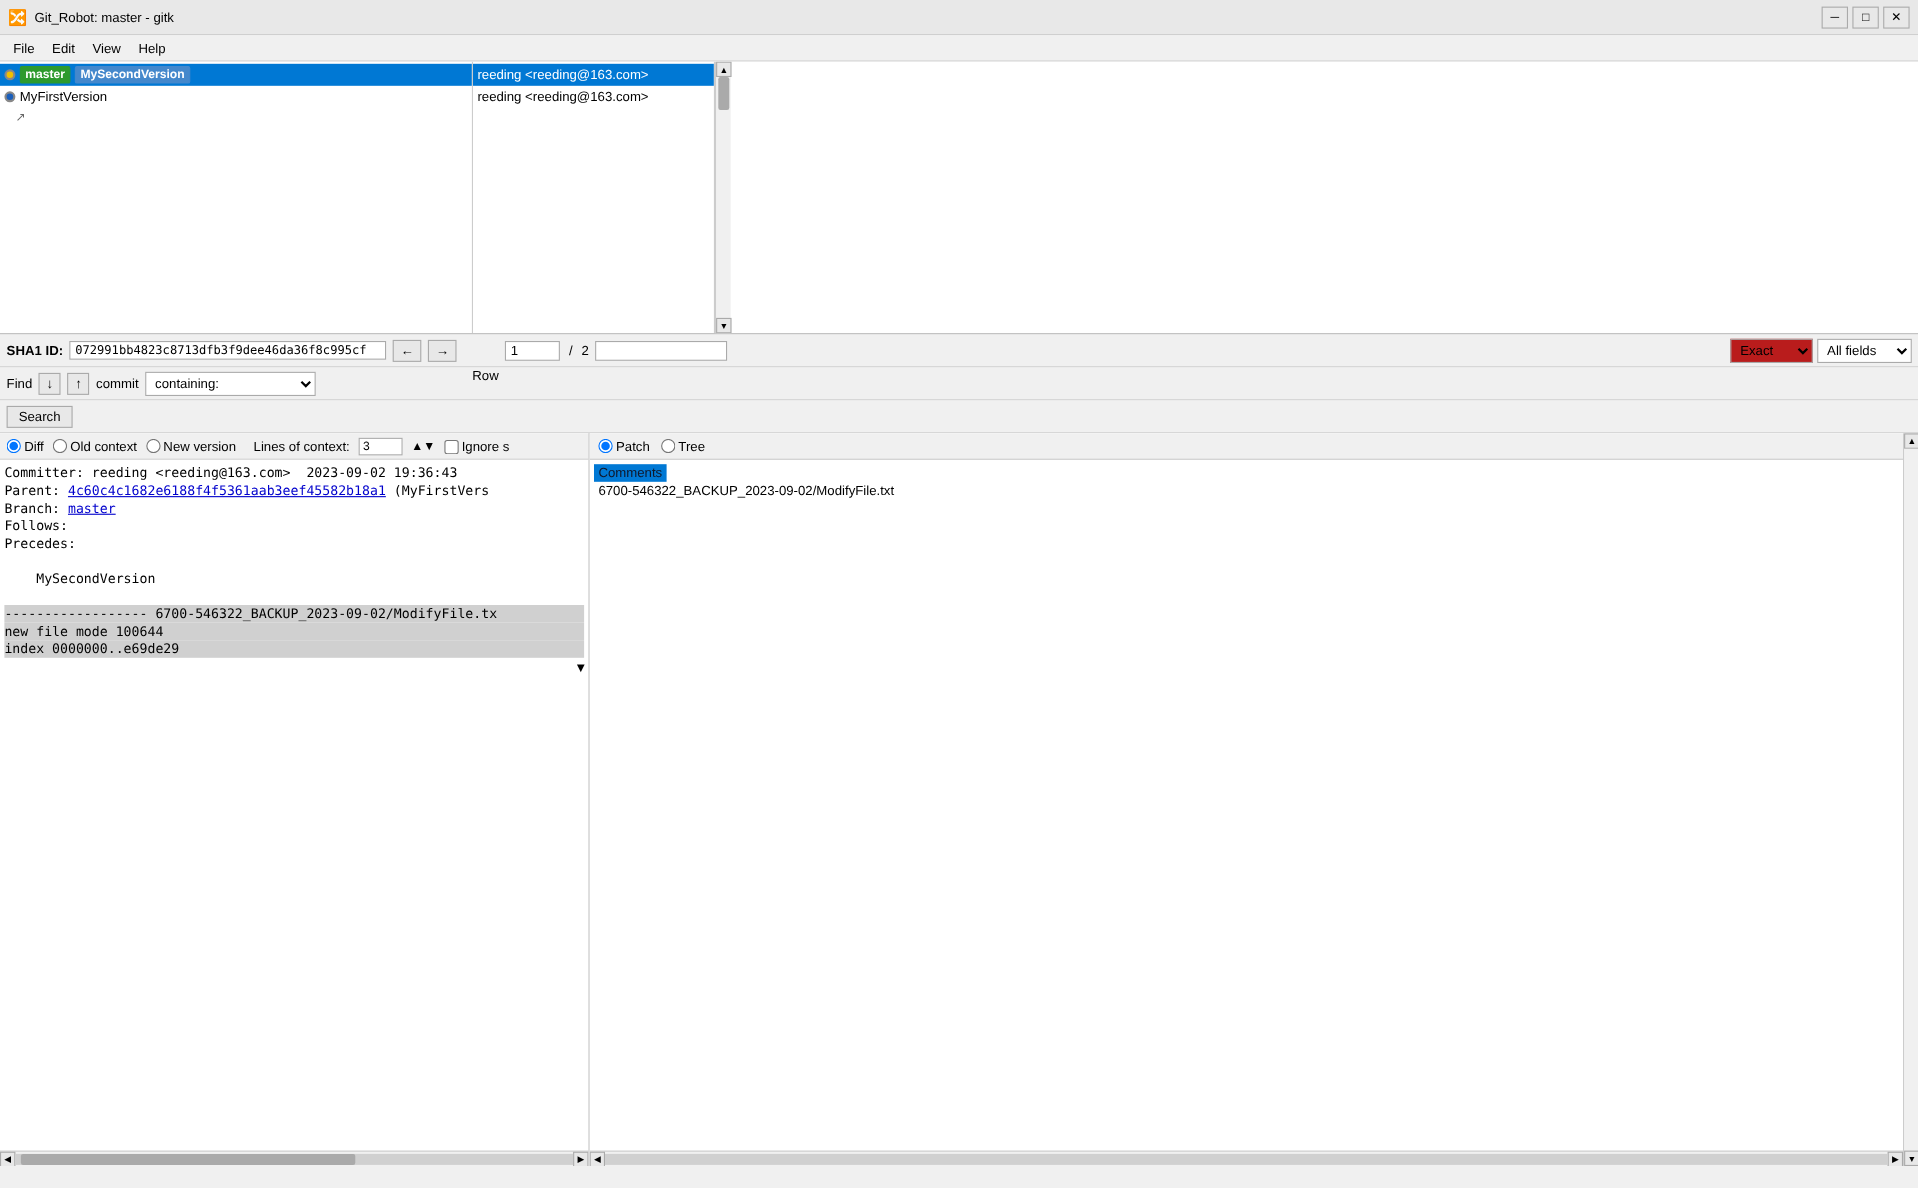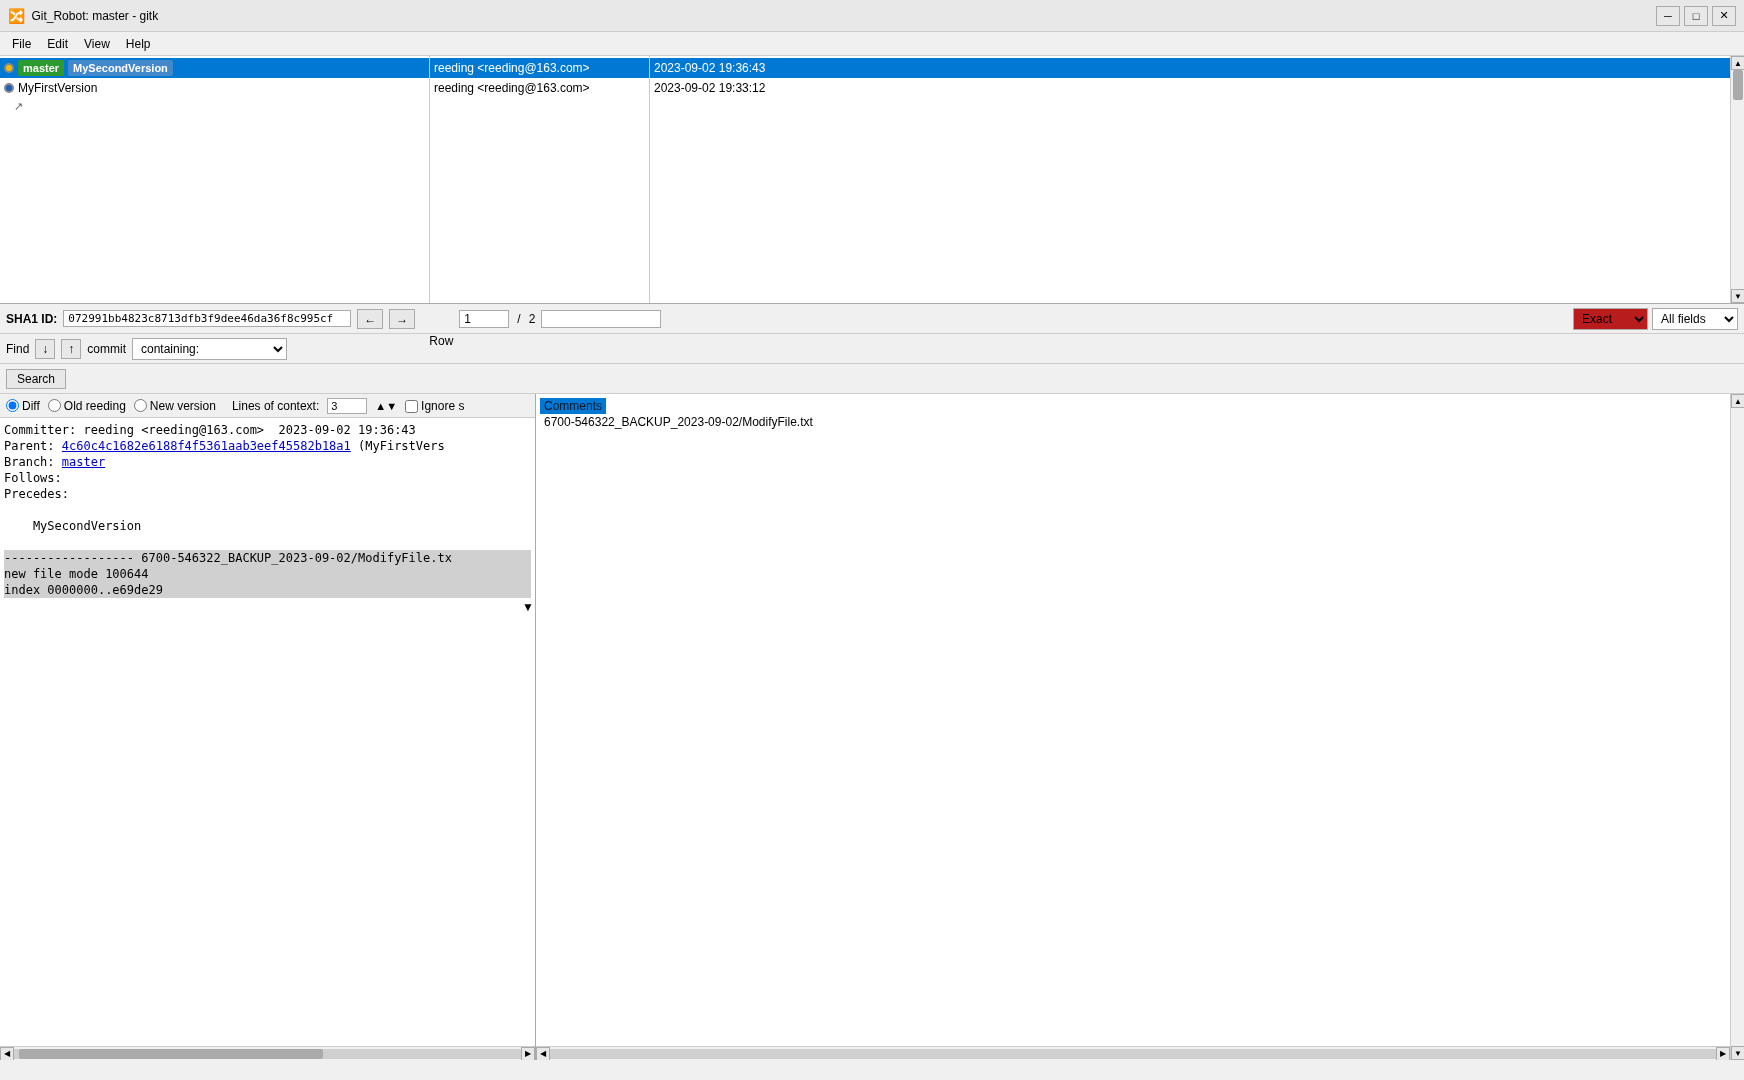--- a/index.html
+++ b/index.html
@@ -414,28 +414,20 @@
 
   <div class="commit-author-col">
     <div class="commit-row selected">
       <span>reeding &lt;reeding@163.com&gt;</span>
     </div>
     <div class="commit-row">
       <span>reeding &lt;reeding@163.com&gt;</span>
     </div>
   </div>
 
-  <div class="commit-date-col">
-    <div class="commit-row selected">
-      <span>2023-09-02 19:36:43</span>
-    </div>
-    <div class="commit-row">
-      <span>2023-09-02 19:33:12</span>
-    </div>
-  </div>
 
   <div class="right-scroll" style="display:flex;flex-direction:column;border-left:1px solid #ccc;">
     <div class="vert-scroll-btn">▲</div>
     <div class="vert-scroll-track">
       <div class="vert-scroll-thumb"></div>
     </div>
     <div class="vert-scroll-btn">▼</div>
   </div>
 </div>
 
@@ -485,21 +477,21 @@
 
   <div class="diff-panel">
 
     <div class="diff-options">
       <label class="radio-label">
         <input type="radio" name="view" value="diff" checked="" style="">
         <span>Diff</span>
       </label>
       <label class="radio-label">
         <input type="radio" name="view" value="old" style="">
-        <span>Old reeding</span>
+        <span>Old context</span>
       </label>
       <label class="radio-label">
         <input type="radio" name="view" value="new" style="">
         <span>New version</span>
       </label>
       <span class="context-label">Lines of context:</span>
       <input class="context-input" type="text" value="3" style="">
       <span style="font-size:11px;">▲▼</span>
       <label class="ignore-label">
         <input type="checkbox" style="">
@@ -527,20 +519,30 @@
         <div class="hscroll-thumb" style="position:absolute;left:5px;width:60%;height:100%;background:#aaa;border-radius:2px;"></div>
       </div>
       <div class="hscroll-btn">▶</div>
     </div>
 
     <div style="position:absolute;left:522px;top:600px;width:14px;">▼</div>
   </div>
 
   <div class="file-panel">
 
+    <div class="file-options">
+      <label class="radio-label">
+        <input type="radio" name="filetype" value="patch" checked="" style="">
+        <span>Patch</span>
+      </label>
+      <label class="radio-label">
+        <input type="radio" name="filetype" value="tree" style="">
+        <span>Tree</span>
+      </label>
+    </div>
 
     <div class="file-content">
       <div>
         <span class="file-selected">Comments</span>
       </div>
       <div class="file-item">
         <span>6700-546322_BACKUP_2023-09-02/ModifyFile.txt</span>
       </div>
     </div>
 

